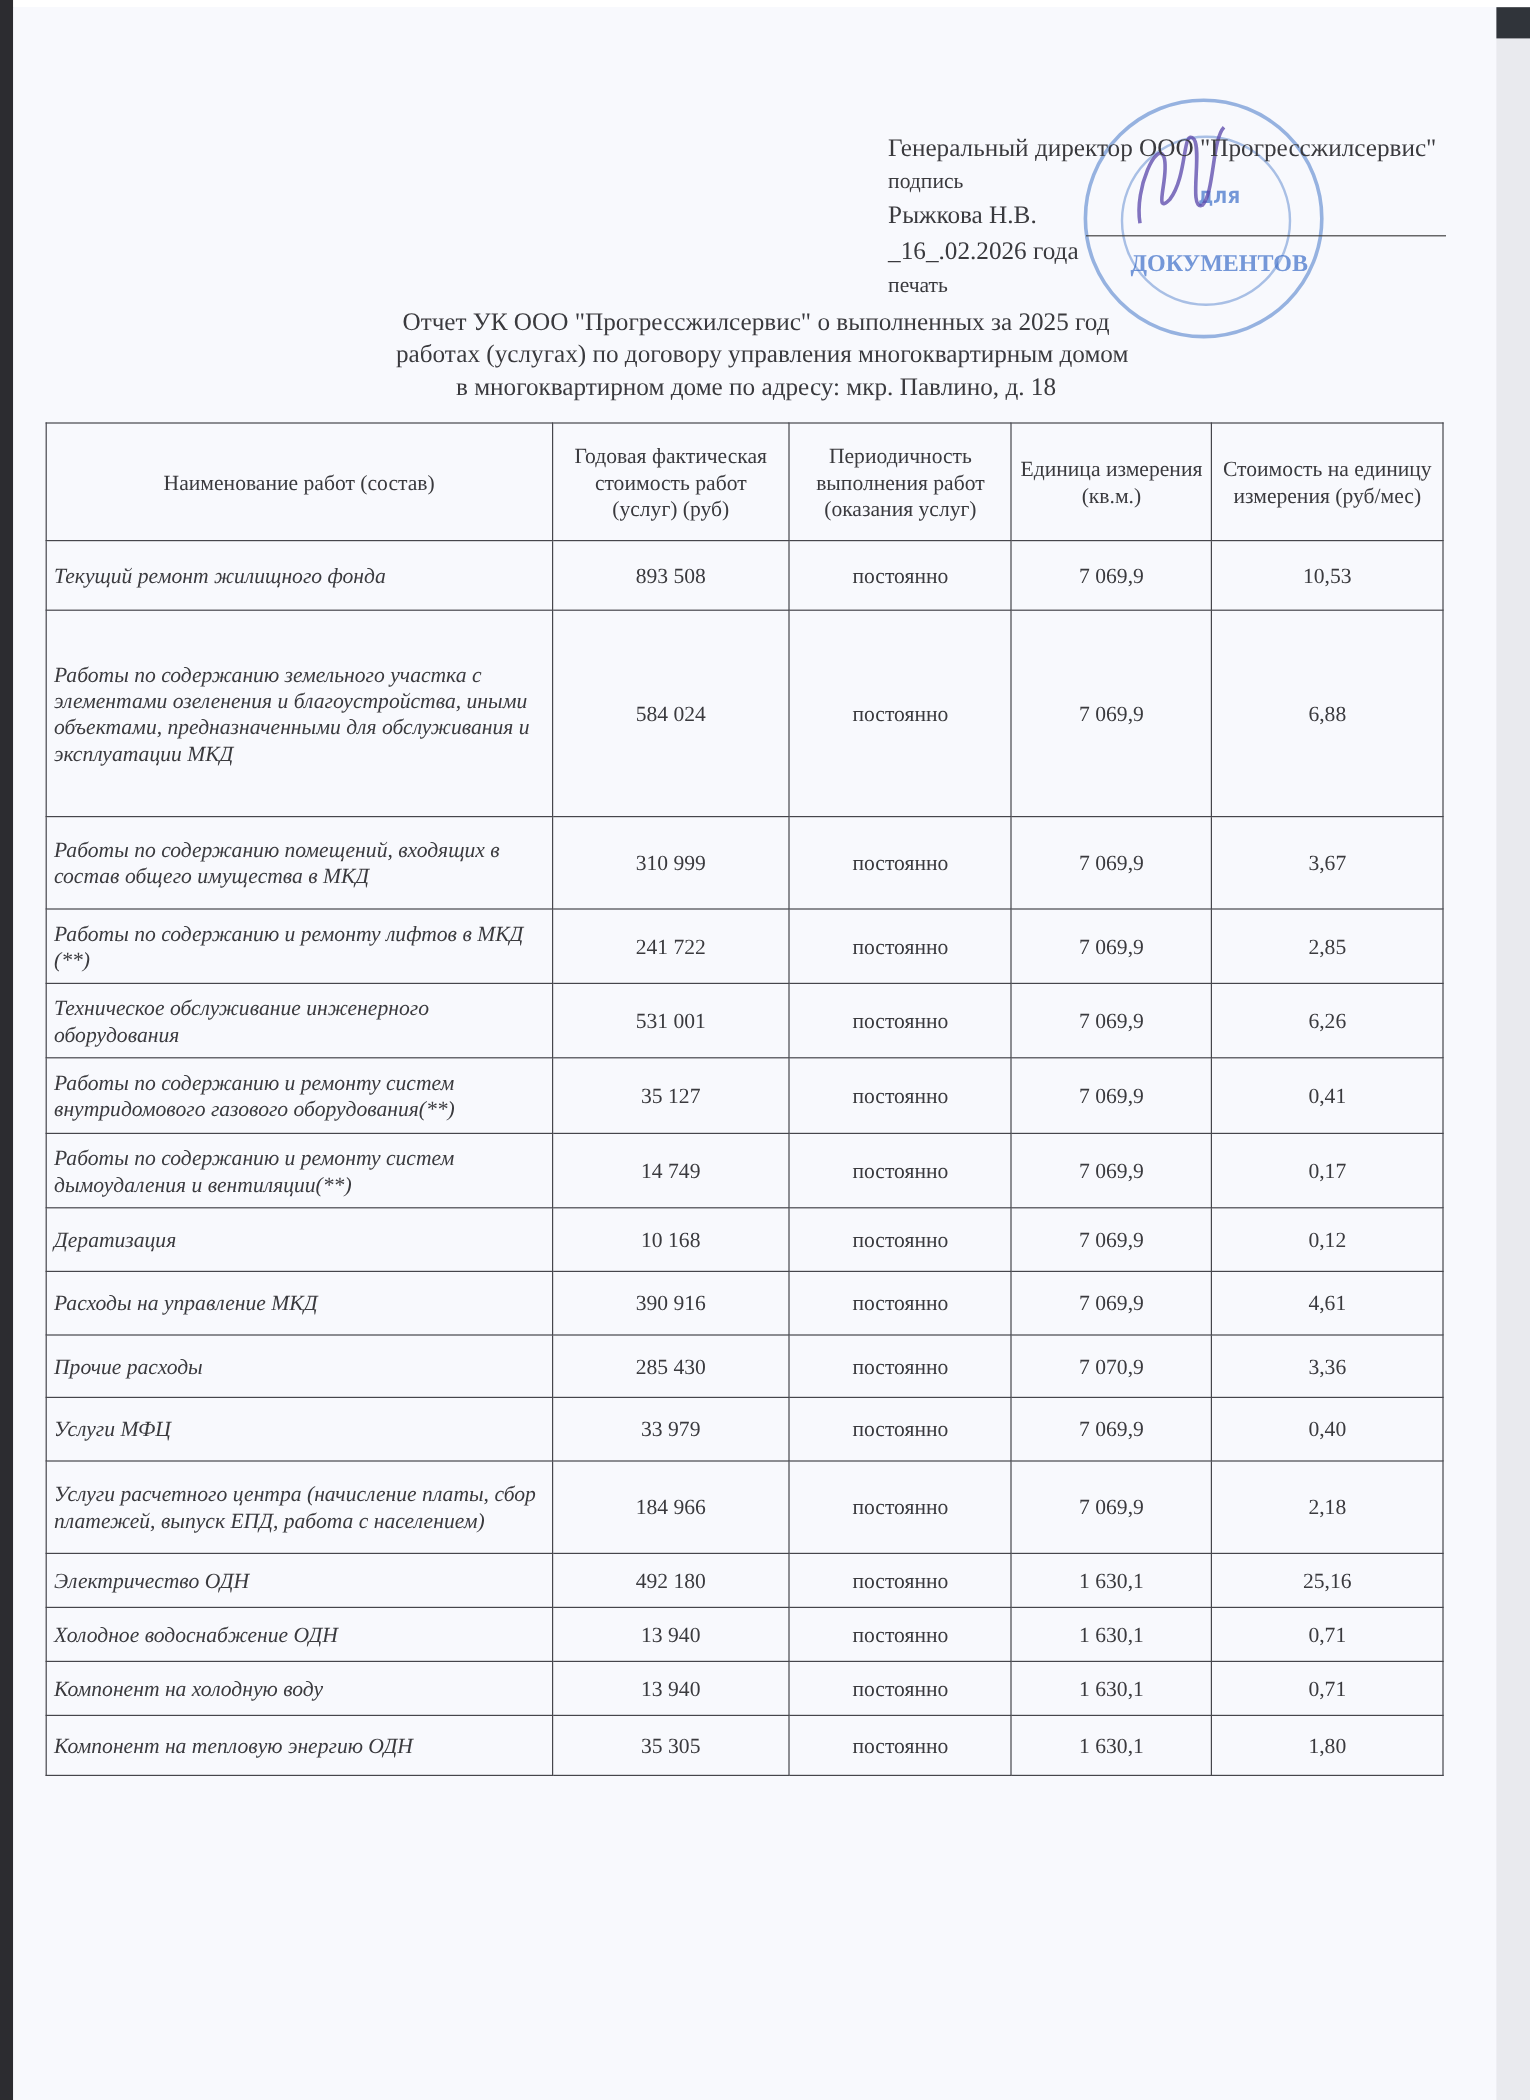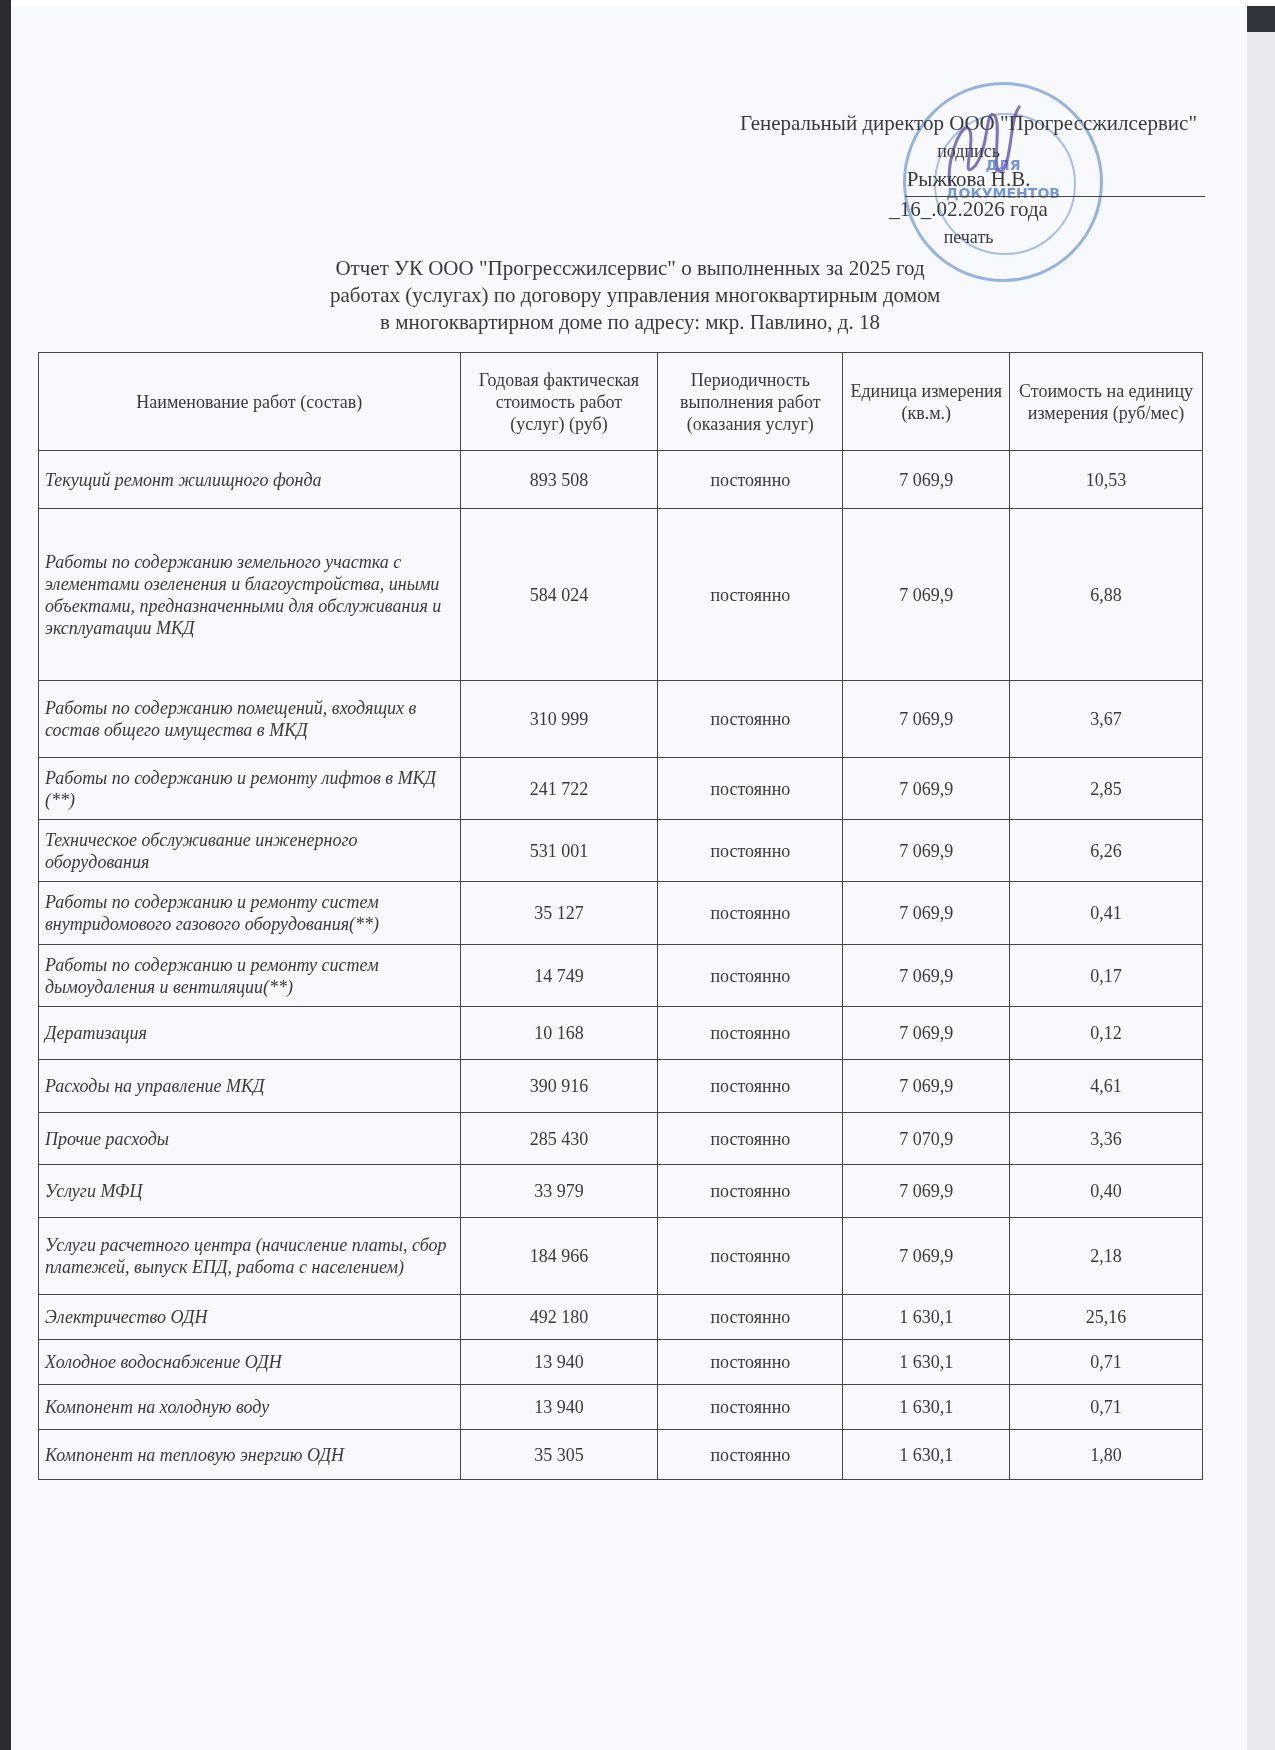--- a/index.html
+++ b/index.html
@@ -8,33 +8,33 @@
     background: #f6f7fb;
     font-family: "Liberation Serif", "DejaVu Serif", serif;
     color: #3a3a3e;
   }
   .scan-edge-left { position: absolute; left: 0; top: 0; width: 11px; height: 1750px; background: #2c2c30; }
   .scan-top { position: absolute; left: 11px; top: 0; width: 1264px; height: 6px; background: #ffffff; }
   .scan-edge-right { position: absolute; left: 1247px; top: 6px; width: 28px; height: 1744px; background: #e9eaee; }
   .scan-edge-right-dark { position: absolute; left: 1247px; top: 6px; width: 28px; height: 26px; background: #30343a; }
   .page { position: absolute; left: 11px; top: 6px; width: 1236px; height: 1744px; background: #f8f9fd; }
 
-  .header-block { position: absolute; right: 78px; top: 108px; text-align: center; }
+  .header-block { position: absolute; right: 78px; top: 108px; text-align: left; }
   .hdr-line { font-size: 21px; line-height: 30px; white-space: nowrap; }
   .hdr-small { font-size: 18px; line-height: 26px; }
   .signature-line { position: absolute; left: 905px; top: 196px; width: 300px; border-top: 1.5px solid #444; }
 
   .stamp { position: absolute; left: 903px; top: 82px; width: 200px; height: 200px; border-radius: 50%;
            border: 3px solid rgba(70,120,200,0.55); box-sizing: border-box; }
   .stamp-inner { position: absolute; left: 28px; top: 28px; width: 138px; height: 138px; border-radius: 50%;
            border: 2px solid rgba(70,120,200,0.45); }
   .stamp-text { position: absolute; left: 0; width: 100%; text-align: center; color: rgba(60,110,200,0.7);
-           font-family: "DejaVu Sans", sans-serif; font-weight: bold; }
+           font-family: "DejaVu Sans", sans-serif; font-weight: bold; padding-left: 13px; }
   .stamp-text.t1 { top: 72px; font-size: 14px; }
-  .stamp-text.t2 { top: 100px; font-size: 14px; }
+  .stamp-text.t2 { top: 124px; font-size: 20px; font-family: Liberation Serif, serif; }
   .sig-mark { position: absolute; left: 940px; top: 96px; width: 90px; height: 100px; }
 
   .title-block { position: absolute; left: 330px; top: 255px; width: 600px; text-align: center; }
   .title-line { font-size: 21px; line-height: 27px; white-space: nowrap; }
 
   table.report { position: absolute; left: 38px; top: 352px; border-collapse: collapse; width: 1165px; }
   table.report td, table.report th {
     border: 1.5px solid #46464c; font-weight: normal; padding: 0 6px;
     font-size: 18px; line-height: 22px;
   }

